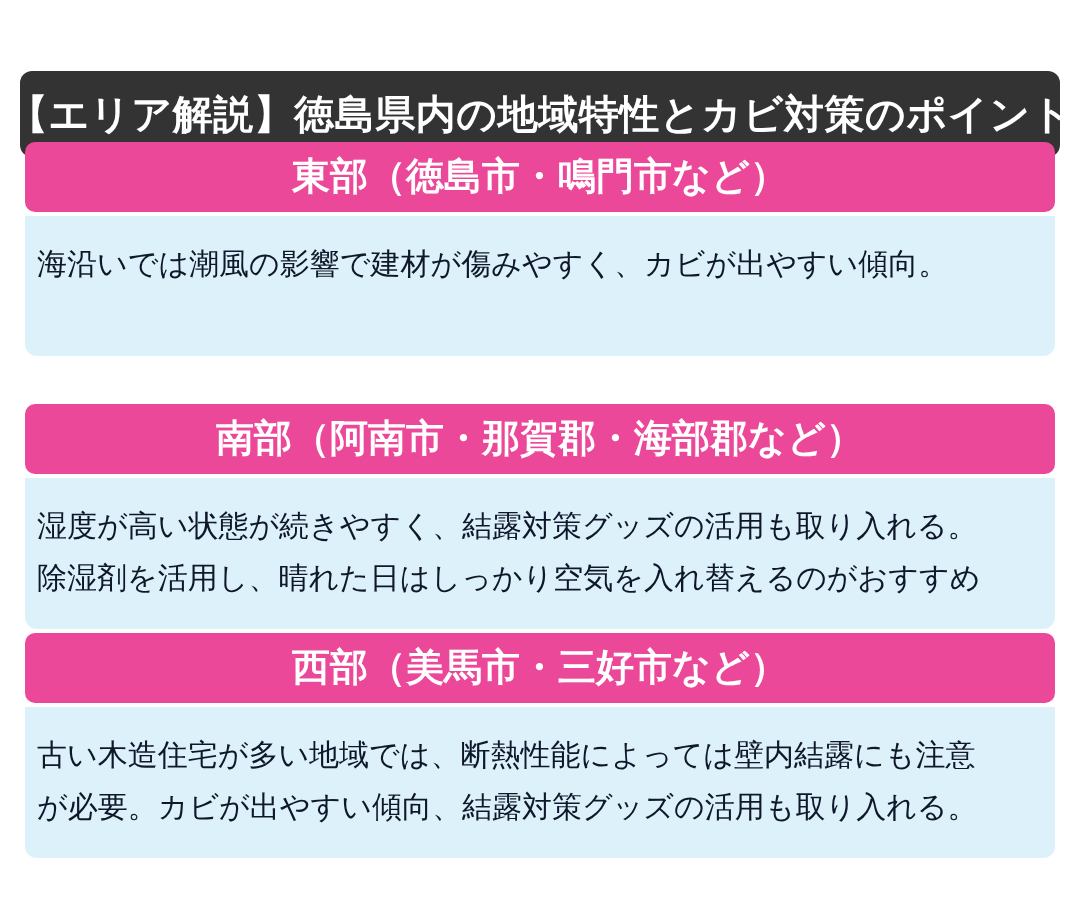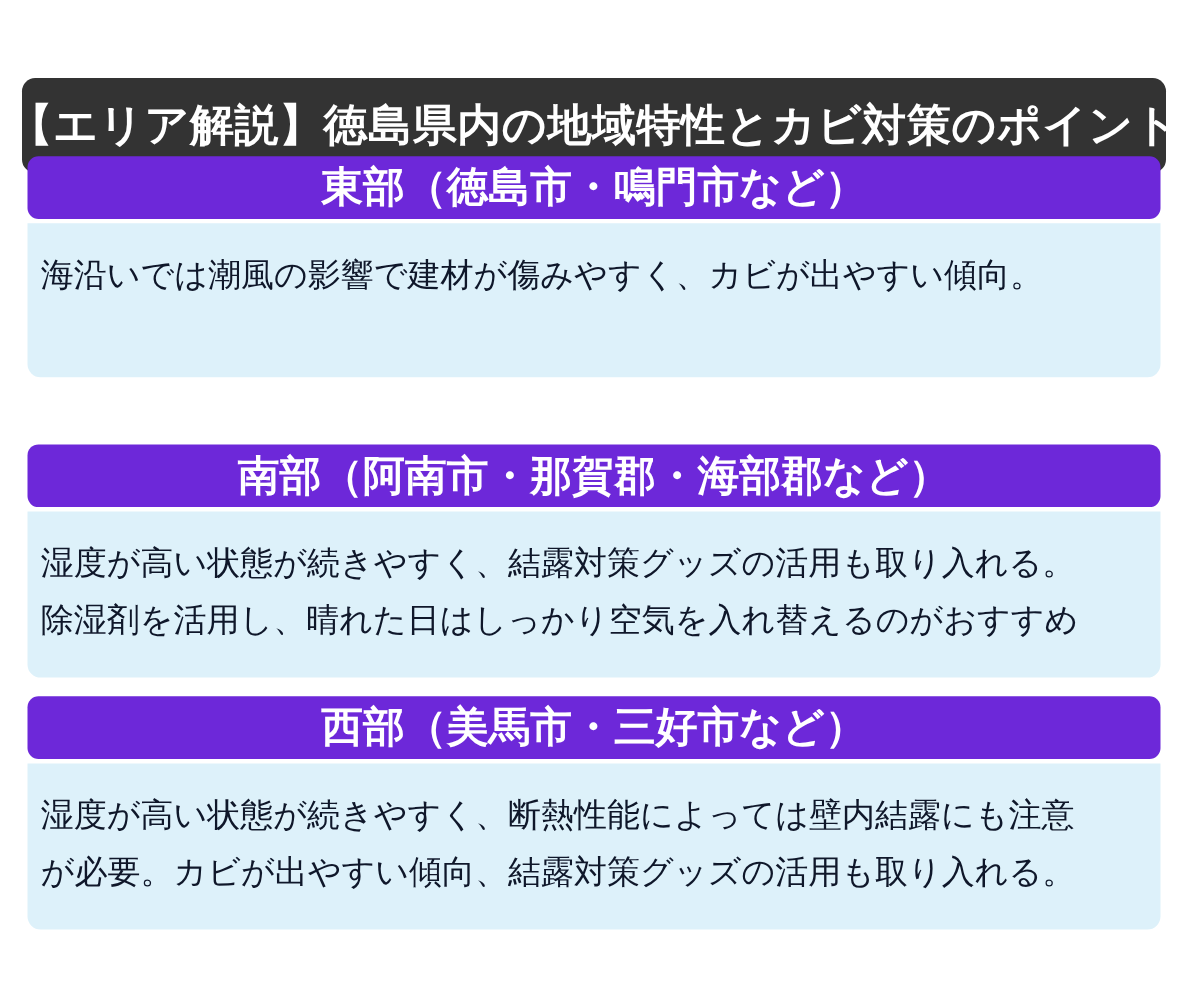--- a/index.html
+++ b/index.html
@@ -55,22 +55,22 @@
     left: 25px;
     width: 1030px;
   }
   .region-card.card-1 { top: 142px; }
   .region-card.card-2 { top: 404px; }
   .region-card.card-3 { top: 633px; border-radius: 10px; }
 
   .region-header {
     box-sizing: border-box;
     width: 100%;
-    height: 57px;
-    background: #6d28d9;
+    height: 70px;
+    background: #ec4899;
     border-radius: 10px;
     display: flex;
     align-items: center;
     justify-content: center;
   }
   .region-header-text {
     color: #ffffff;
     font-size: 38px;
     font-weight: bold;
     line-height: 1.05;
@@ -122,18 +122,18 @@
       <div class="region-line">湿度が高い状態が続きやすく、結露対策グッズの活用も取り入れる。</div>
       <div class="region-line">除湿剤を活用し、晴れた日はしっかり空気を入れ替えるのがおすすめ</div>
     </div>
   </div>
 
   <div class="region-card card-3">
     <div class="region-header">
       <span class="region-header-text">西部（美馬市・三好市など）</span>
     </div>
     <div class="region-body">
-      <div class="region-line">湿度が高い状態が続きやすく、断熱性能によっては壁内結露にも注意</div>
+      <div class="region-line">古い木造住宅が多い地域では、断熱性能によっては壁内結露にも注意</div>
       <div class="region-line">が必要。カビが出やすい傾向、結露対策グッズの活用も取り入れる。</div>
     </div>
   </div>
 
 </div>
 
 </body></html>

